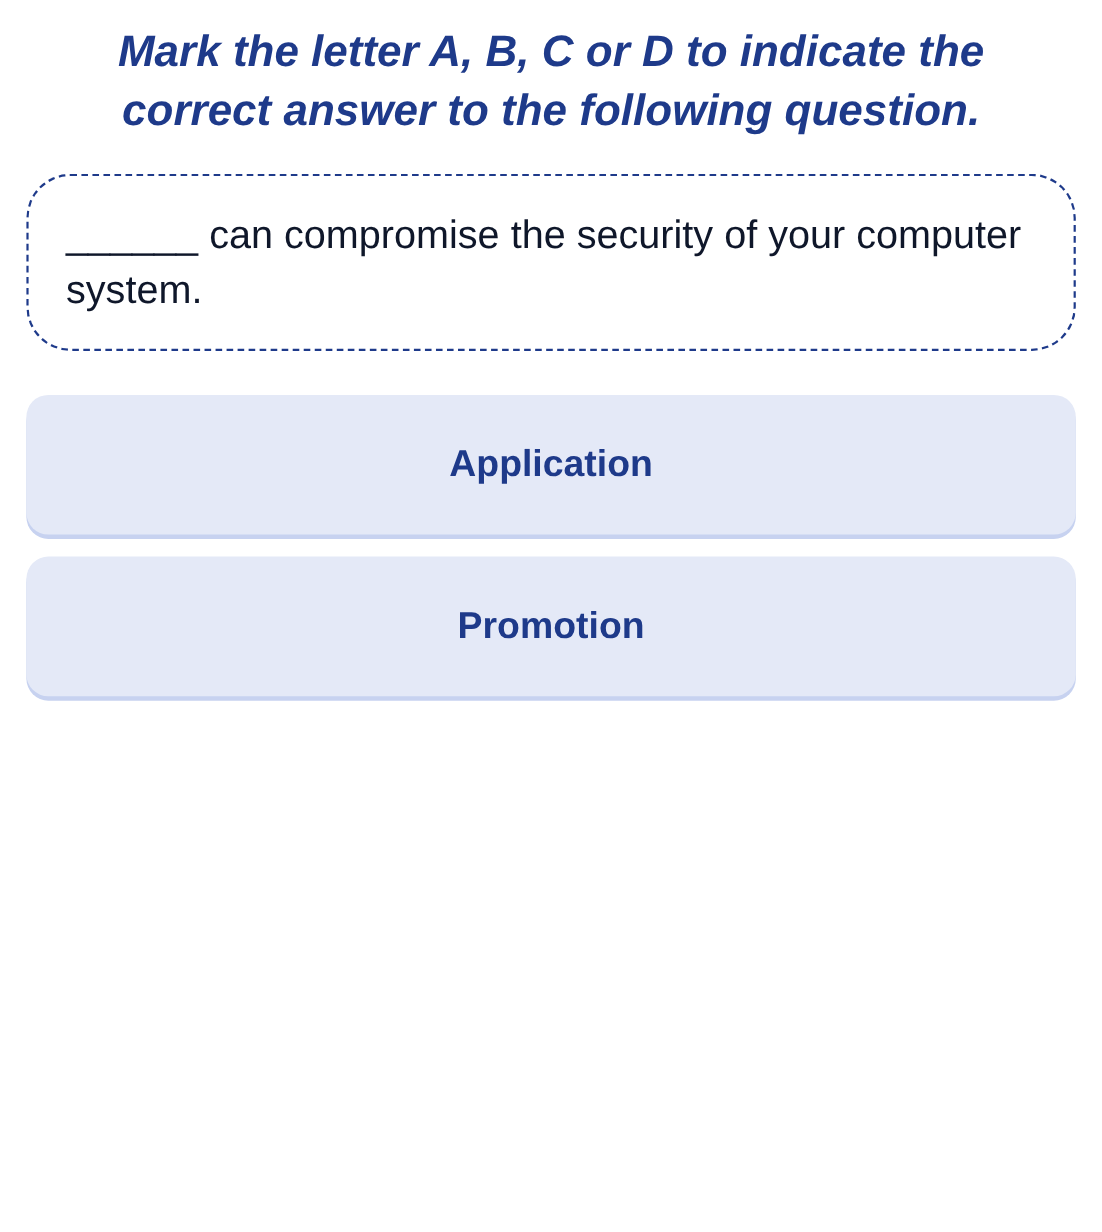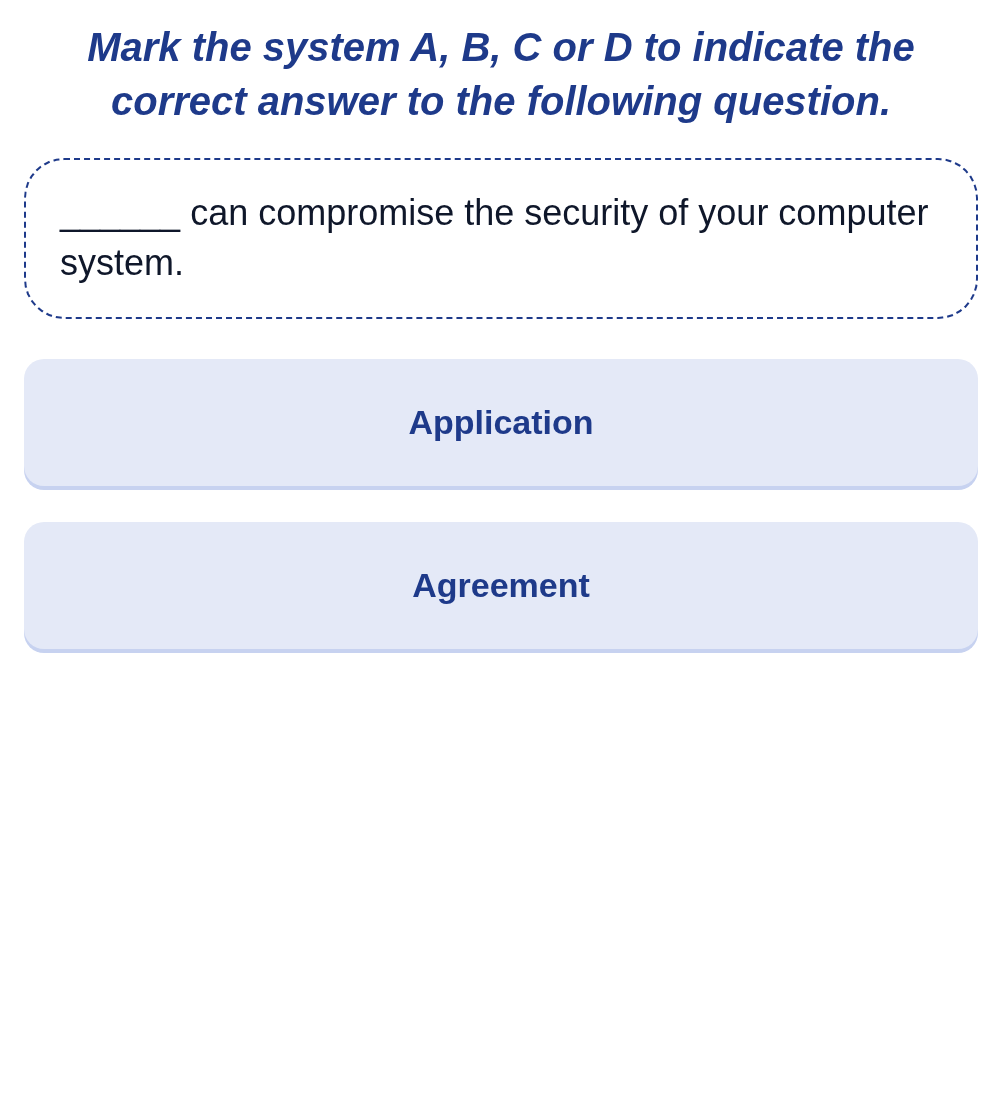--- a/index.html
+++ b/index.html
@@ -30,41 +30,41 @@
       margin-bottom: 40px;
     }
     .question-text {
       font-size: 36px;
       color: #0f172a;
       line-height: 1.4;
     }
     .options {
       display: flex;
       flex-direction: column;
-      gap: 36px;
+      gap: 20px;
     }
     .option {
       background: #e4e9f7;
       border: none;
       border-radius: 20px;
       padding: 44px 20px;
       font-size: 34px;
       font-weight: bold;
       color: #1e3a8a;
       text-align: center;
       cursor: pointer;
       box-shadow: 0 4px 0 #c7d2f0;
       font-family: inherit;
     }
   </style>
 </head>
 <body>
 
-<div class="instruction">Mark the system A, B, C or D to indicate the correct answer to the following question.</div>
+<div class="instruction">Mark the letter A, B, C or D to indicate the correct answer to the following question.</div>
 
 <div class="question-box">
   <div class="question-text">______ can compromise the security of your computer system.</div>
 </div>
 
 <div class="options">
   <button class="option">Application</button>
-  <button class="option">Agreement</button>
+  <button class="option">Promotion</button>
 </div>
 
 </body></html>

